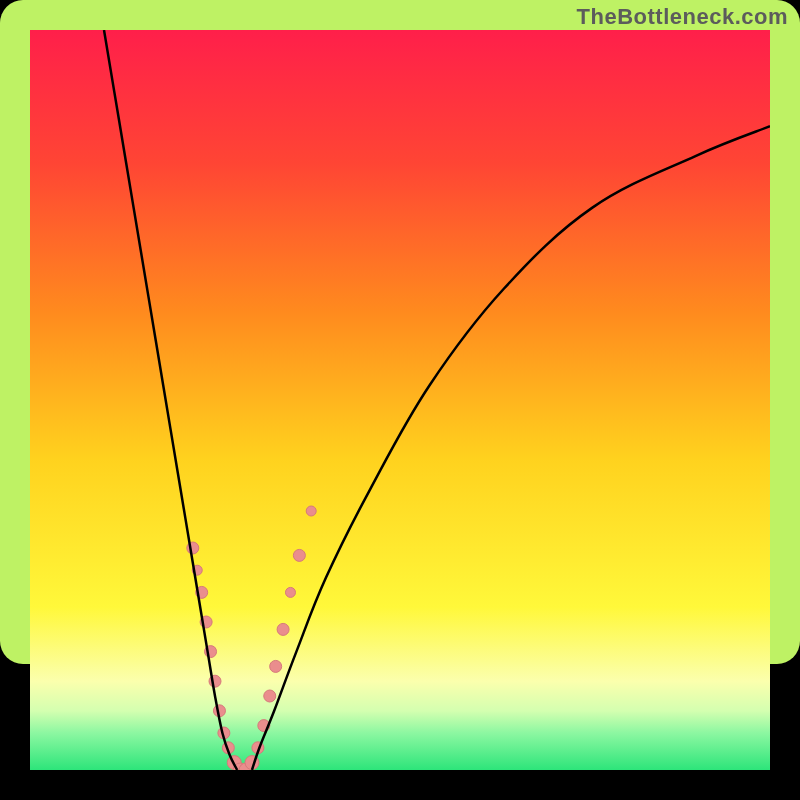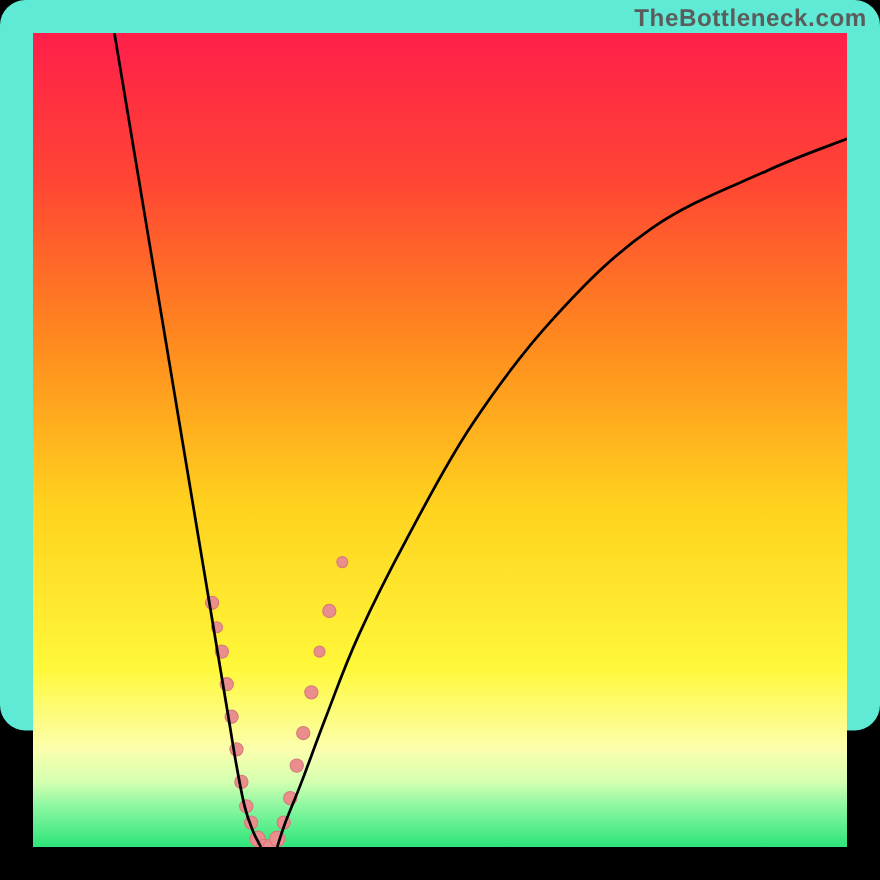--- a/index.html
+++ b/index.html
@@ -8,21 +8,21 @@
     width: 800px;
     height: 800px;
     overflow: hidden;
     background: #000;
     font-family: Arial, Helvetica, sans-serif;
   }
   .frame {
     position: absolute;
     left: 0; top: 0;
     width: 800px; height: 664px;
-    background: #5eead4;
+    background: #bef264;
     border-radius: 23px;
   }
   .plot {
     position: absolute;
     left: 30px; top: 30px;
     width: 740px; height: 740px;
     overflow: hidden;
   }
   .gradient {
     position: absolute;

